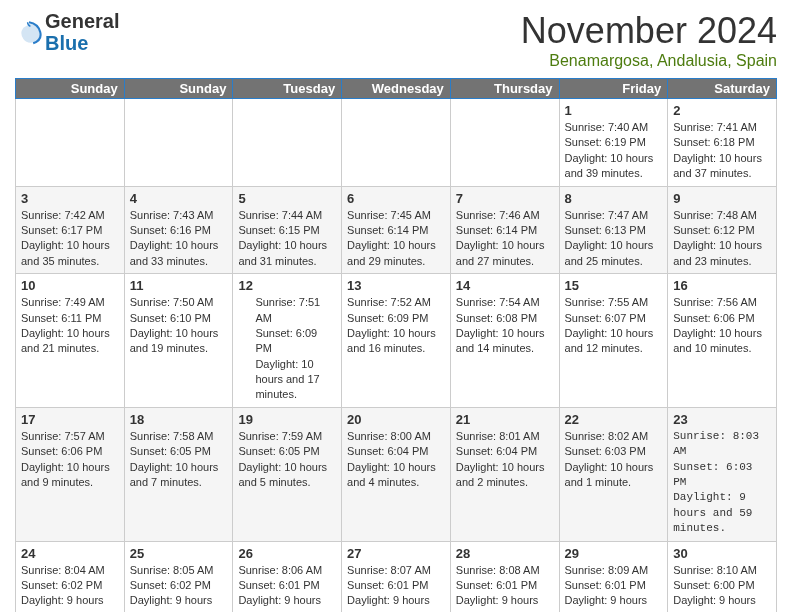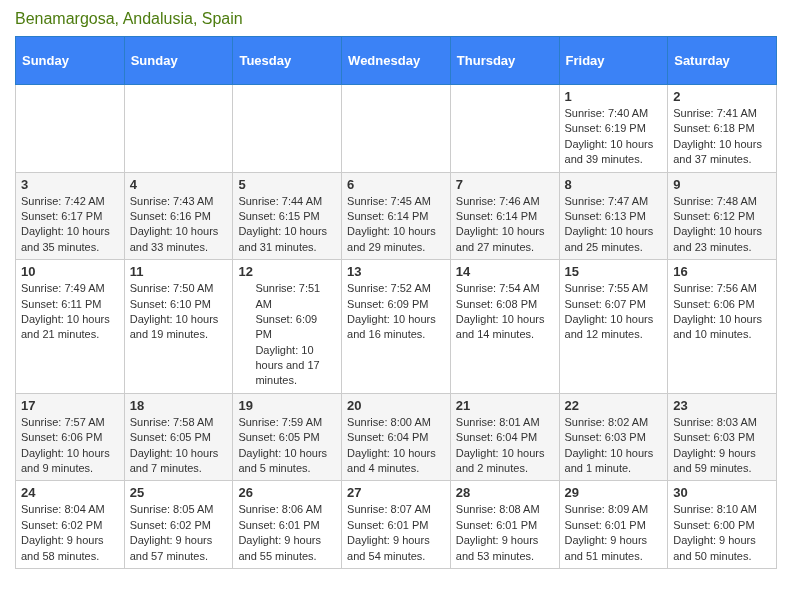--- a/index.html
+++ b/index.html
@@ -7,33 +7,46 @@
     .container { padding: 10px 15px; }
     .header { display: flex; justify-content: space-between; align-items: flex-start; margin-bottom: 8px; }
     .logo { display: flex; align-items: center; }
     .logo-text { font-size: 20px; font-weight: bold; color: #333; line-height: 1.1; }
     .logo-text span { color: #1a6fad; }
     .logo-icon { width: 28px; height: 28px; margin-right: 2px; }
     .title-section { text-align: right; }
     .month-title { font-size: 36px; font-weight: normal; color: #333; }
     .location { font-size: 16px; color: #4d7c0f; }
     table { width: 100%; border-collapse: collapse; table-layout: fixed; }
-    thead tr th { background: #3b82f6; color: #fff; text-align: left; padding: 16px 6px; font-size: 13px; font-weight: bold; border: 1px solid #2a7dc9; }
+    thead tr th { background: #737373; color: #fff; text-align: right; padding: 2px 6px; font-size: 13px; font-weight: bold; border: 1px solid #2a7dc9; }
     tbody tr td { border: 1px solid #ccc; vertical-align: top; padding: 4px 5px; font-size: 11px; color: #333; min-height: 80px; background: #fff; }
     tbody tr:nth-child(even) td { background: #f5f5f5; }
     .day-num { font-weight: bold; font-size: 13px; margin-bottom: 2px; }
     .day-info { font-size: 11px; line-height: 1.4; color: #333; }
     .empty { background: #fff !important; }
   </style>
 </head>
 <body>
 
 <div class="container">
   <div class="header">
+    <div class="logo">
+      <svg class="logo-icon" viewBox="0 0 40 40">
+        <rect x="0" y="0" width="40" height="40" fill="white"></rect>
+        <path d="M22 8 Q32 10 35 20 Q38 30 28 34 Q18 38 12 30 Q6 22 12 14 Z" fill="#2a7dc9" opacity="0.2"></path>
+        <path d="M20 6 Q33 8 36 20 Q39 32 26 36" fill="none" stroke="#2a7dc9" stroke-width="3"></path>
+        <path d="M18 6 Q18 10 22 12" fill="none" stroke="#2a7dc9" stroke-width="2"></path>
+      </svg>
+      <div class="logo-text">
+        <div>General</div>
+        <div><span>Blue</span></div>
+      </div>
+    </div>
     <div class="title-section">
+      <div class="month-title">November 2024</div>
       <div class="location">Benamargosa, Andalusia, Spain</div>
     </div>
   </div>
 
   <table>
     <thead>
       <tr>
       <th>Sunday</th>
           <th>Sunday</th>
           <th>Tuesday</th>
@@ -183,21 +196,21 @@
 Daylight: 10 hours and 2 minutes.</div>
           </td>
           <td>
             <div class="day-num">22</div>
             <div class="day-info" style="white-space: pre-line;">Sunrise: 8:02 AM
 Sunset: 6:03 PM
 Daylight: 10 hours and 1 minute.</div>
           </td>
           <td>
             <div class="day-num">23</div>
-            <div class="day-info" style="white-space: pre-line;">Sunrise: 8:03 AM
+            <div class="day-info" style="white-space: pre-line; font-family: Liberation Mono, monospace;">Sunrise: 8:03 AM
 Sunset: 6:03 PM
 Daylight: 9 hours and 59 minutes.</div>
           </td>
         </tr>
         <tr>
           <td>
             <div class="day-num">24</div>
             <div class="day-info" style="white-space: pre-line;">Sunrise: 8:04 AM
 Sunset: 6:02 PM
 Daylight: 9 hours and 58 minutes.</div>

